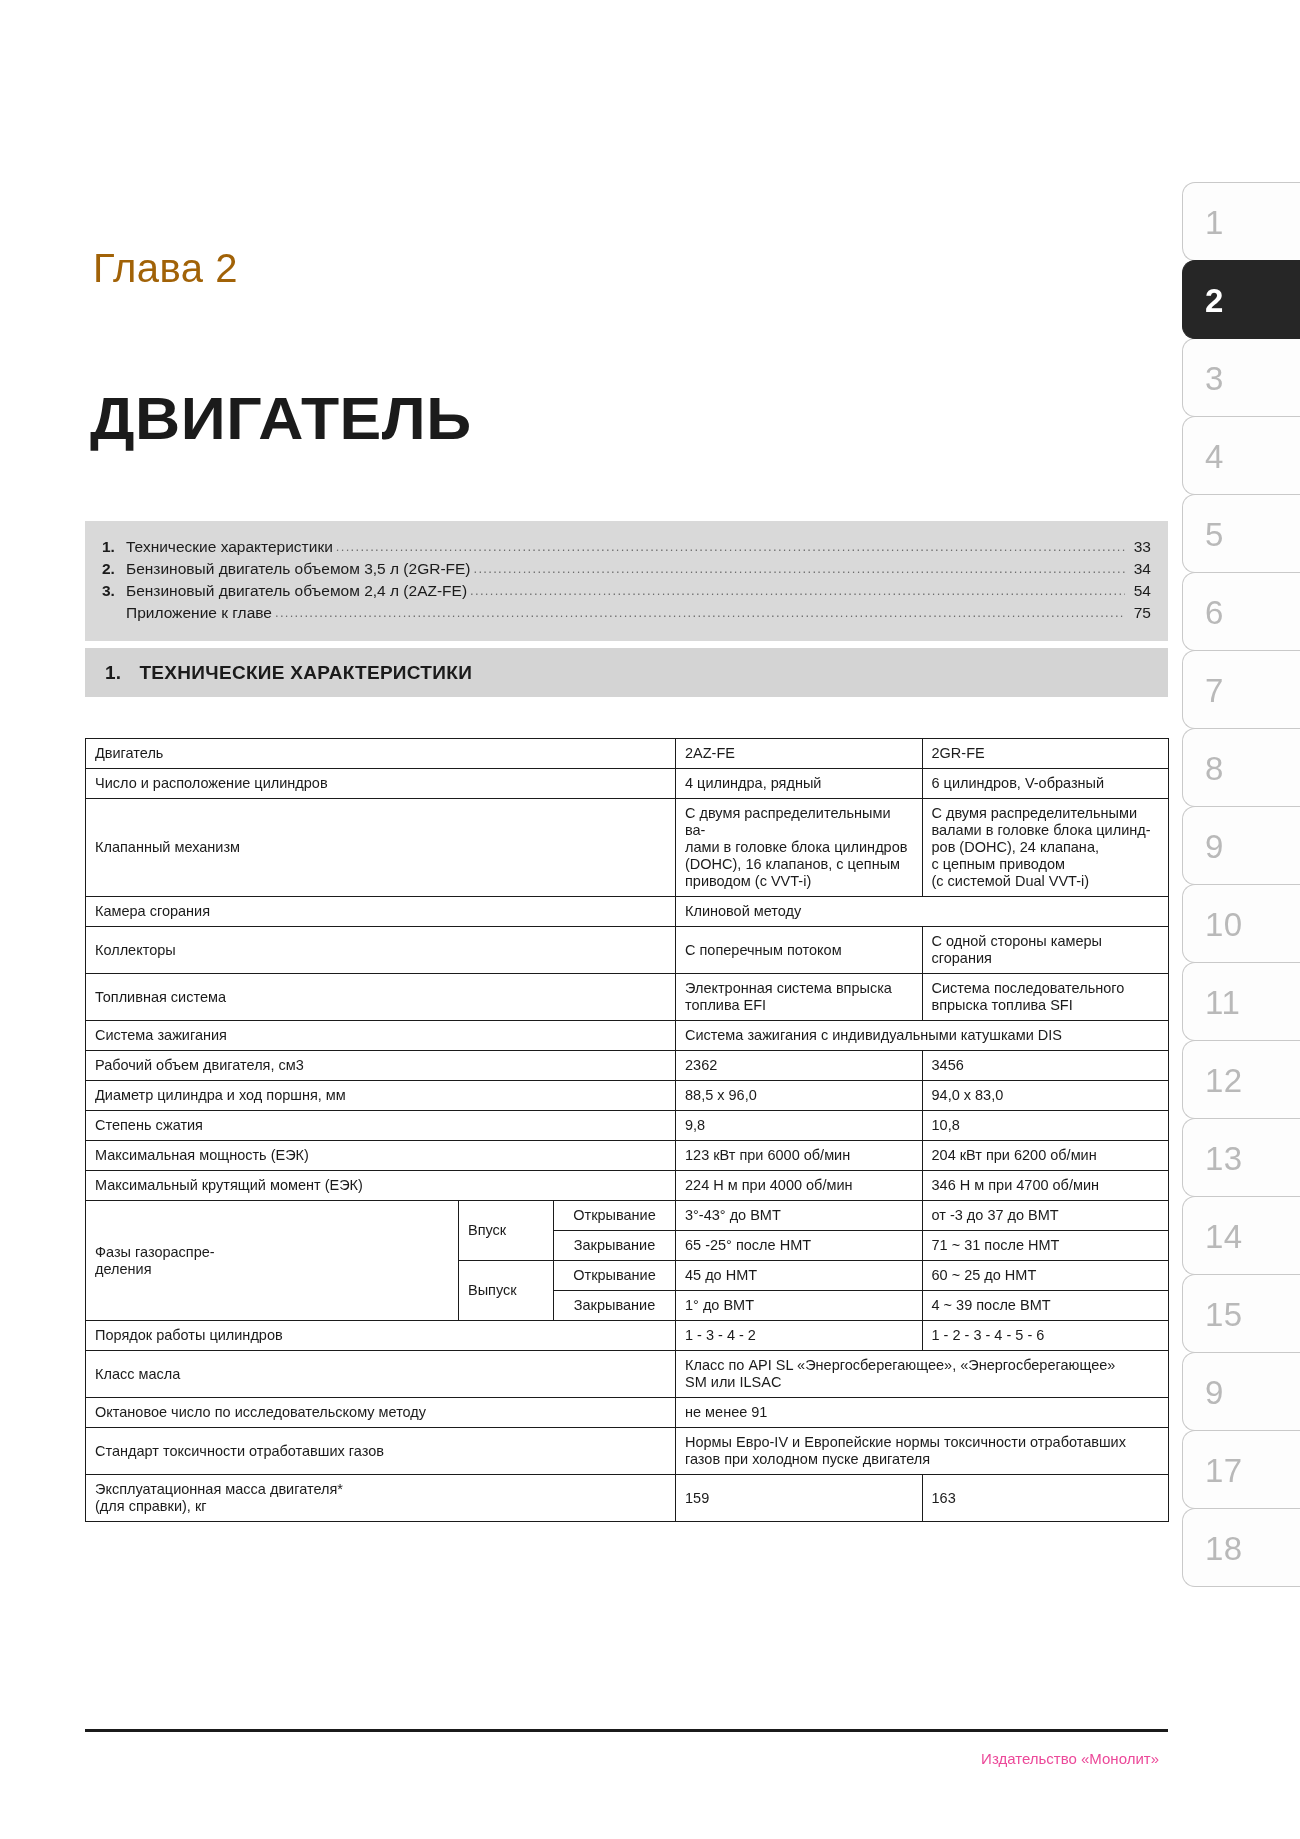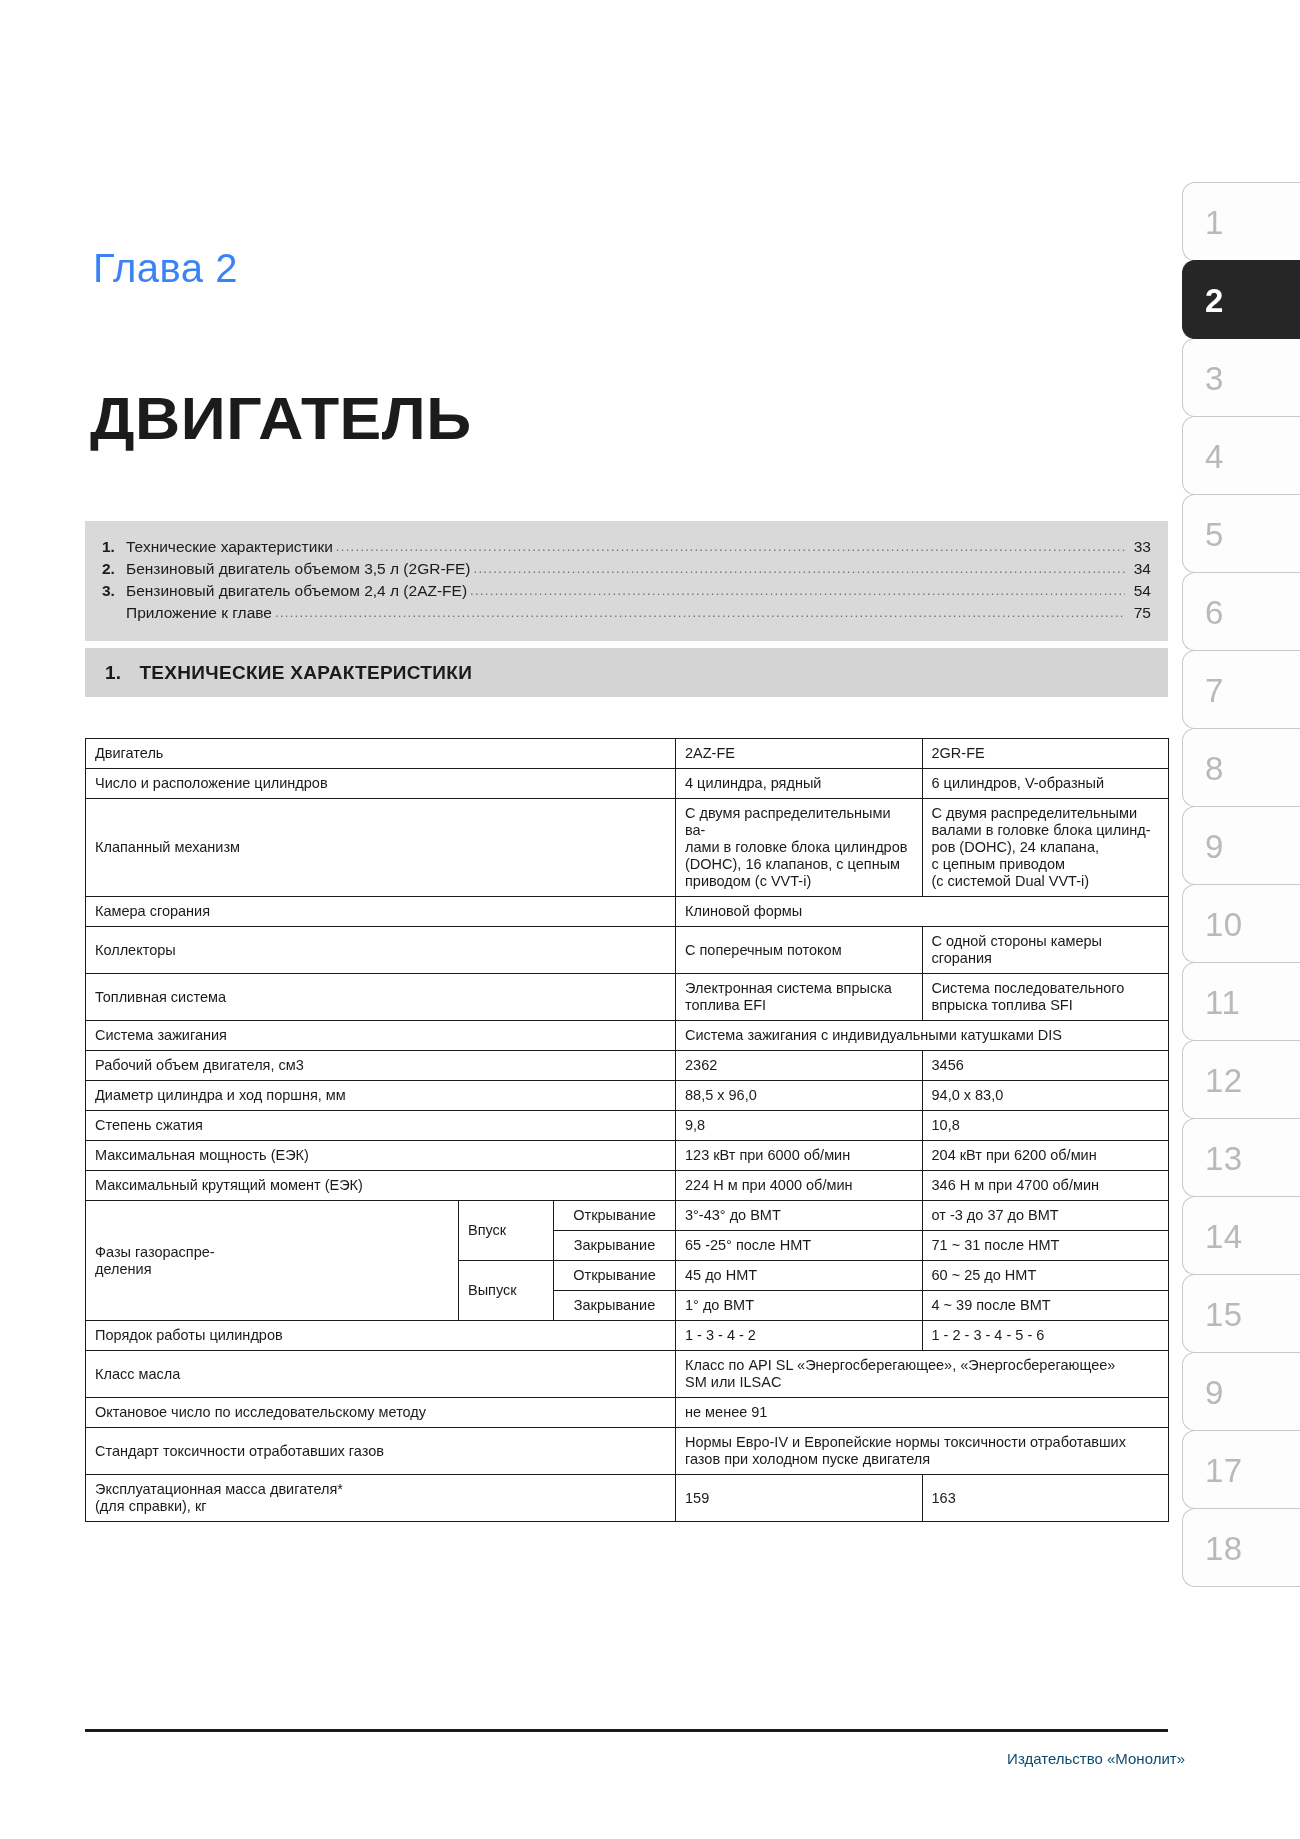--- a/index.html
+++ b/index.html
@@ -62,21 +62,21 @@
   }
 
   
   .chapter-label {
     position: absolute;
     left: 93px;
     top: 246px;
     font-size: 40px;
     font-weight: normal;
     letter-spacing: 0.5px;
-    color: #3b82f6;
+    color: #a16207;
   }
   .chapter-title {
     position: absolute;
     left: 90px;
     top: 385px;
     font-size: 59px;
     font-weight: bold;
     letter-spacing: 0.5px;
     color: #1b1b1b;
     transform: scaleX(1.06);
@@ -193,24 +193,24 @@
   .footer-rule {
     position: absolute;
     left: 85px;
     top: 1729px;
     width: 1083px;
     height: 3px;
     background: #1b1b1b;
   }
   .footer-text {
     position: absolute;
-    right: 115px;
+    right: 141px;
     top: 1750px;
     font-size: 15px;
-    color: #0c4a6e;
+    color: #ec4899;
   }
 </style>
 </head>
 <body>
 
 <div class="page">
 
   <div class="tab-strip" id="tab-strip">
       <div class="chapter-tab">
         <span class="num">1</span>
@@ -323,21 +323,21 @@
             <td class="val">4 цилиндра, рядный</td>
             <td class="val">6 цилиндров, V-образный</td>
           </tr>
           <tr>
             <td class="label" colspan="3">Клапанный механизм</td>
             <td class="val">С двумя распределительными ва-<br>лами в головке блока цилиндров<br>(DOHC), 16 клапанов, с цепным<br>приводом (с VVT-i)</td>
             <td class="val">С двумя распределительными<br>валами в головке блока цилинд-<br>ров (DOHC), 24 клапана,<br>с цепным приводом<br>(с системой Dual VVT-i)</td>
           </tr>
           <tr>
             <td class="label" colspan="3">Камера сгорания</td>
-            <td class="val" colspan="2">Клиновой формы</td>
+            <td class="val" colspan="2">Клиновой методу</td>
           </tr>
           <tr>
             <td class="label" colspan="3">Коллекторы</td>
             <td class="val">С поперечным потоком</td>
             <td class="val">С одной стороны камеры<br>сгорания</td>
           </tr>
           <tr>
             <td class="label" colspan="3">Топливная система</td>
             <td class="val">Электронная система впрыска<br>топлива EFI</td>
             <td class="val">Система последовательного<br>впрыска топлива SFI</td>

